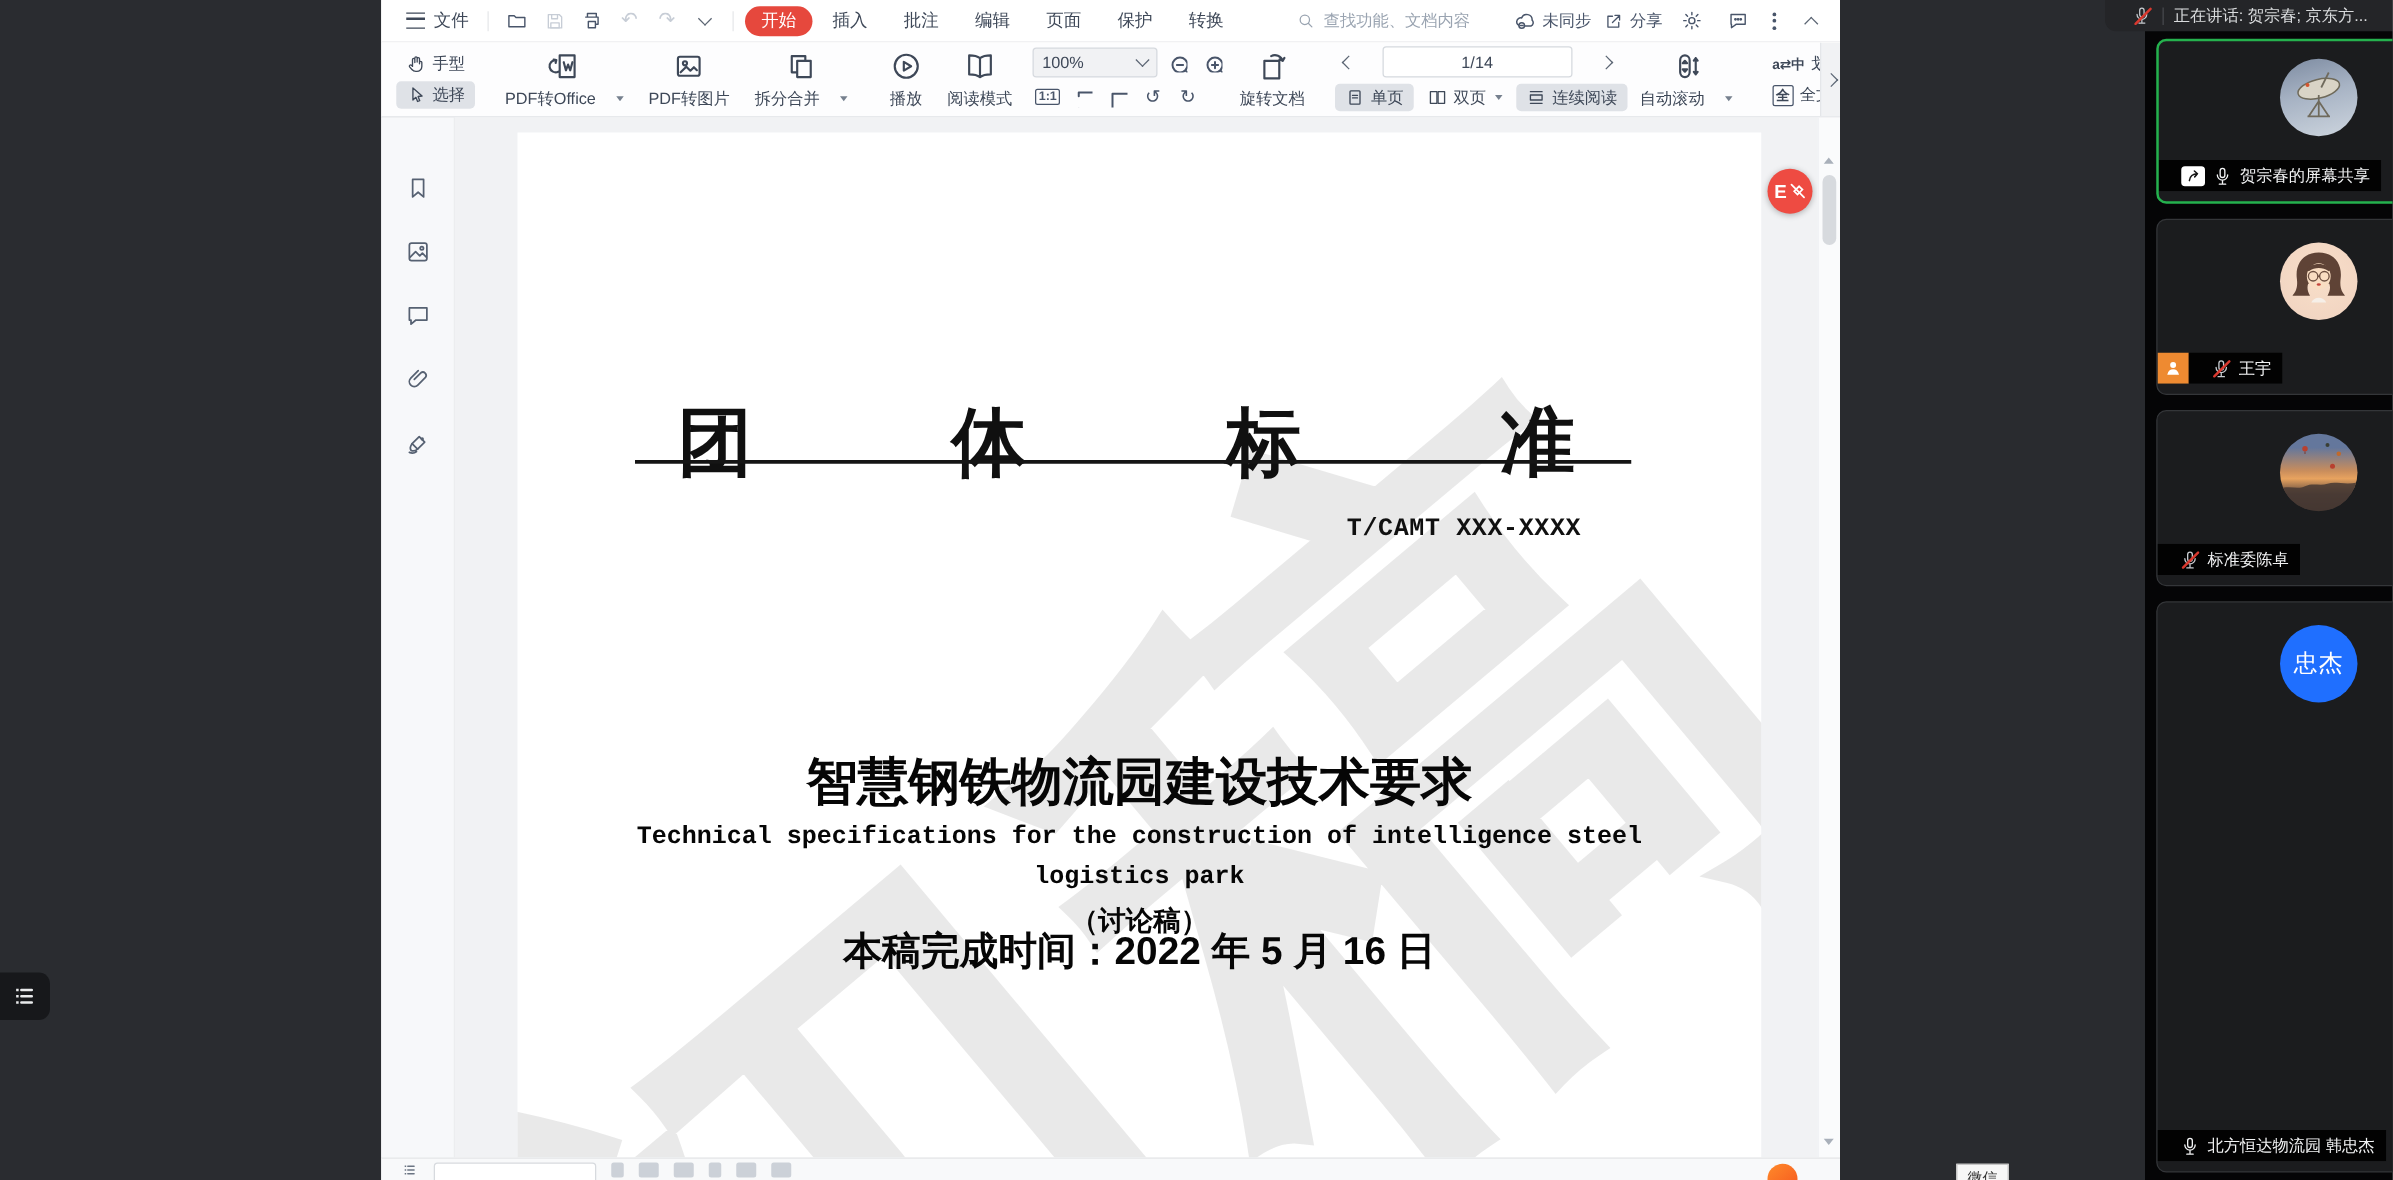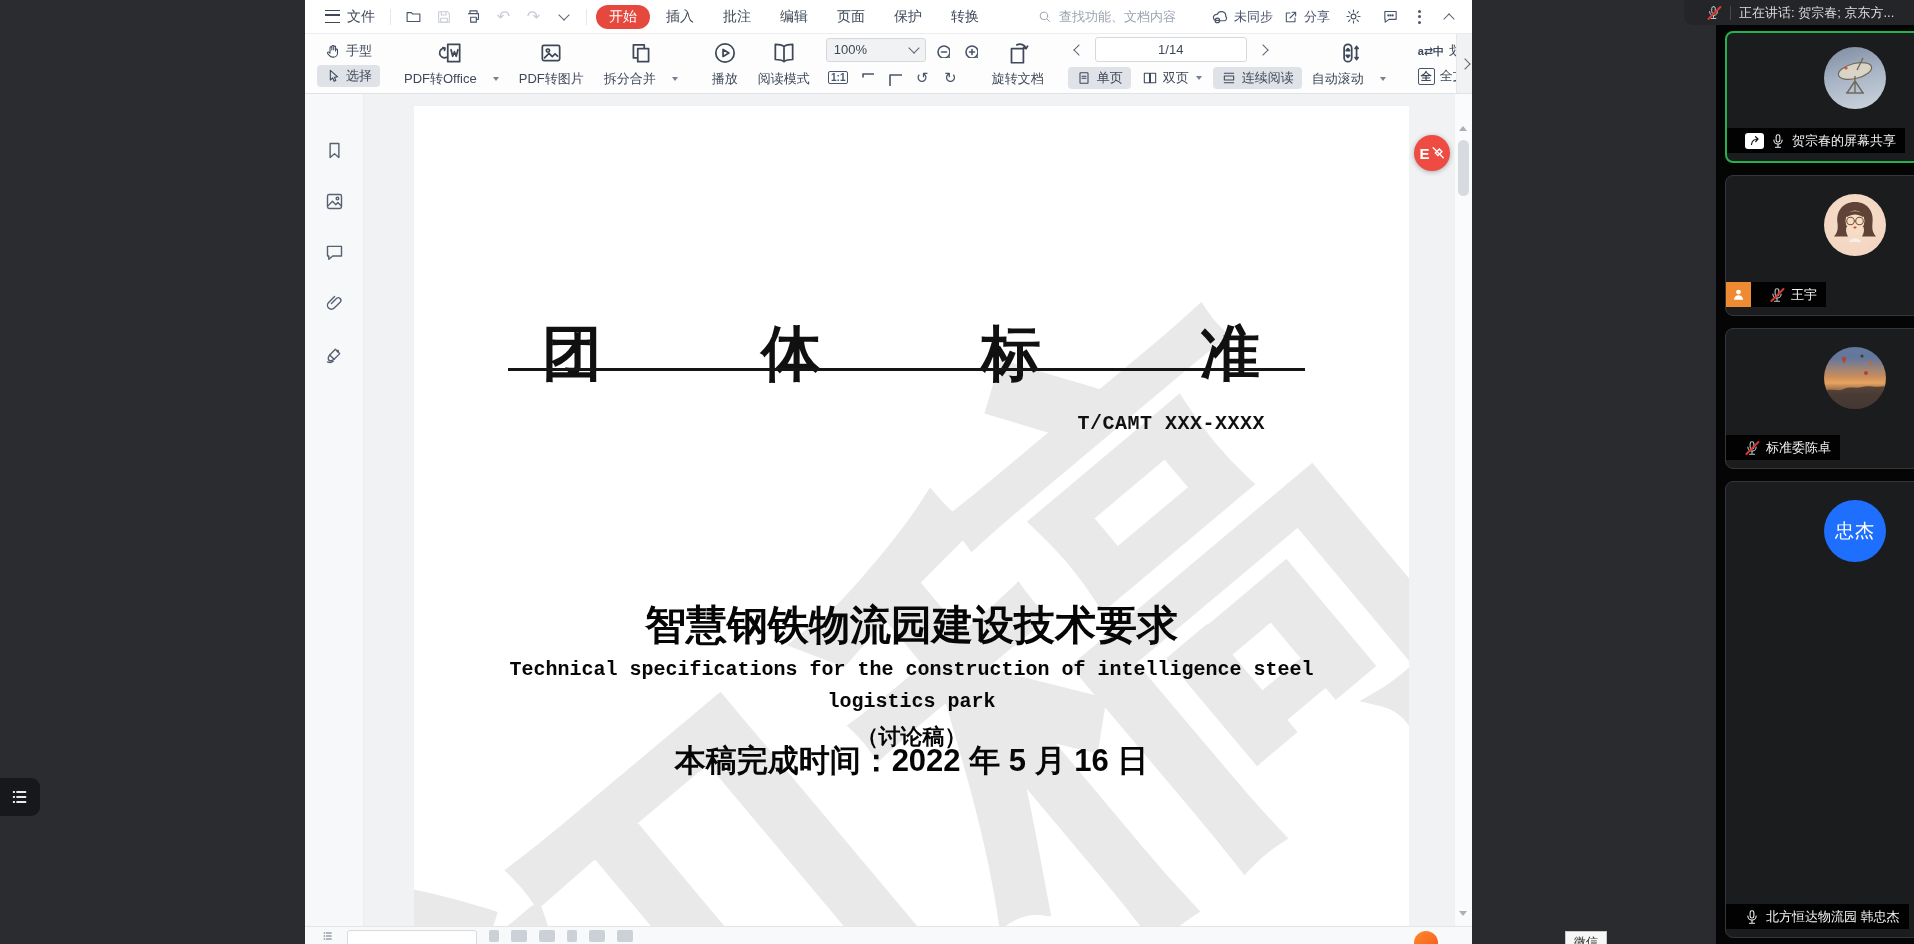--- a/index.html
+++ b/index.html
@@ -432,21 +432,21 @@
       <div class="bigbtn">
         <svg class="i" width="26" height="26">
             <use href="#sy-rotdoc"></use>
           </svg>
         <span class="cap">
             <span>旋转文档</span>
           </span>
       </div>
       <span class="tsep"></span>
       <div class="tcol">
-        <div class="trow" style="gap:5px">
+        <div class="trow" style="gap:16px">
           <span class="navb">
               <span class="chev left"></span>
             </span>
           <span class="pagebox">
               <span>1/14</span>
             </span>
           <span class="navb">
               <span class="chev right"></span>
             </span>
         </div>

